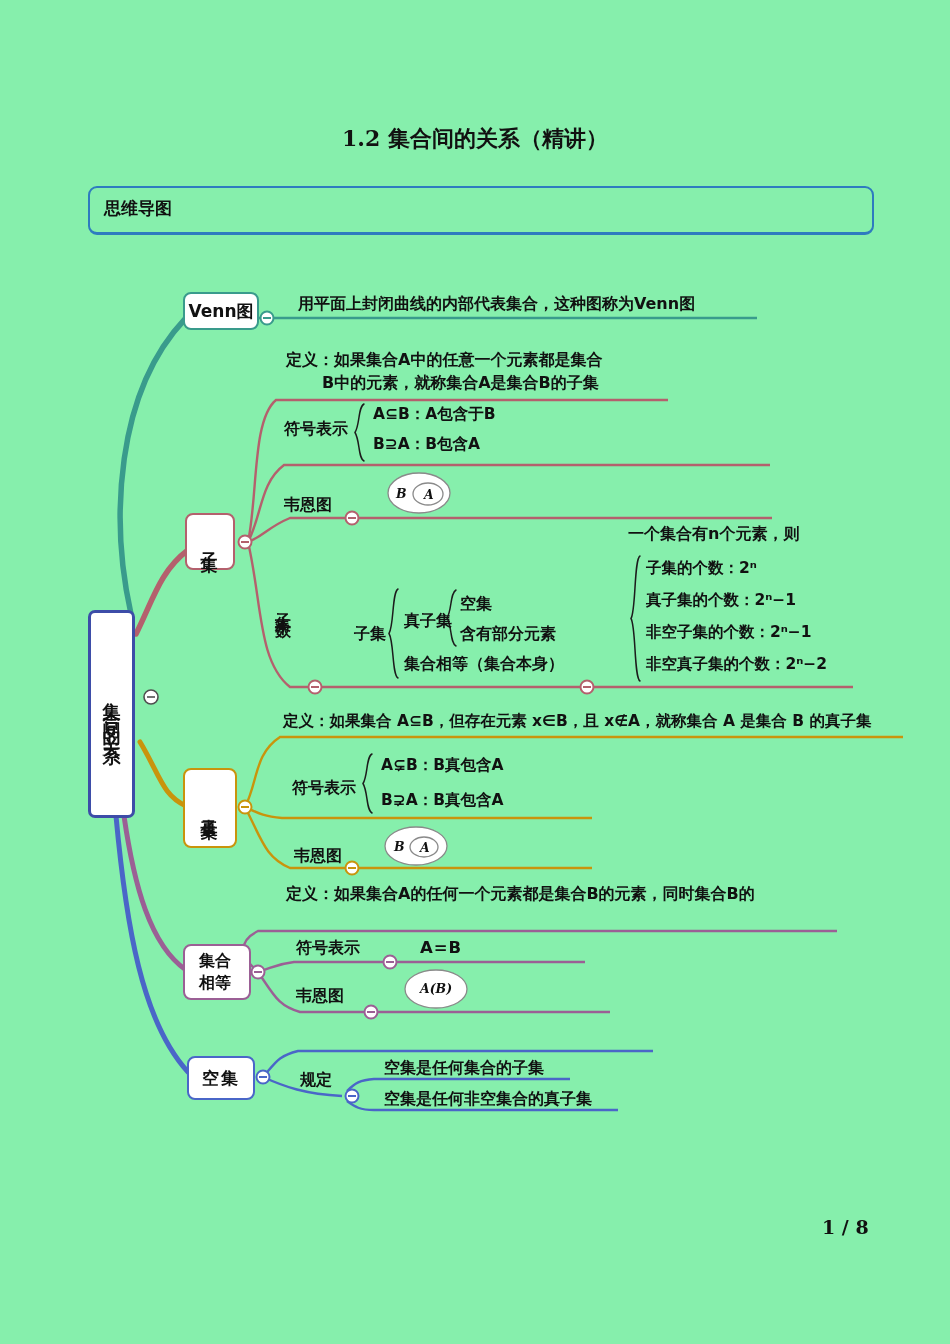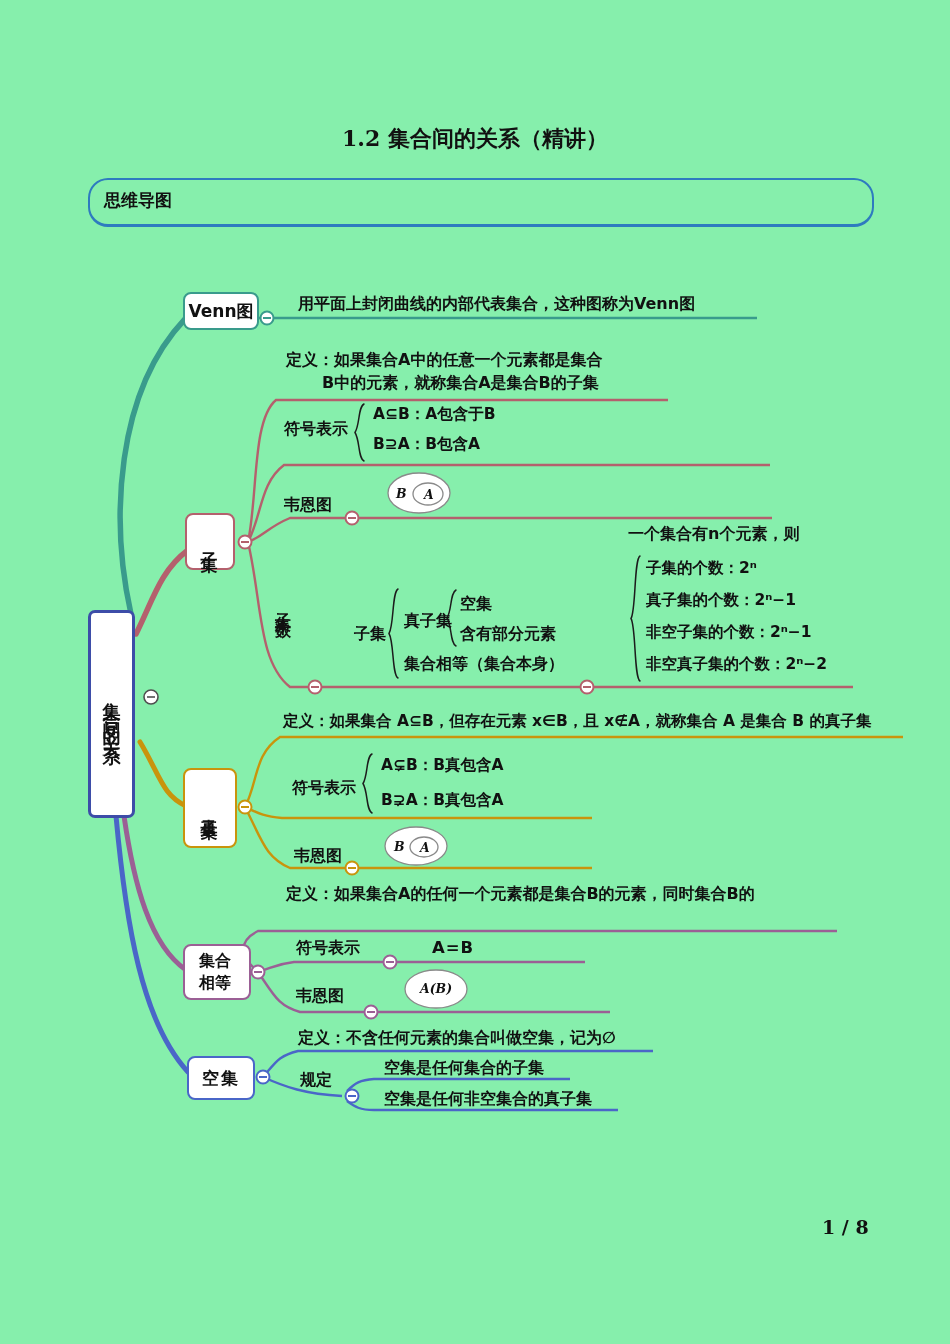--- a/index.html
+++ b/index.html
@@ -1,22 +1,22 @@
 <!DOCTYPE html>
 <html><head>
 <meta charset="utf-8">
 <style>
   html,body{margin:0;padding:0;background:#ffffff;}
   #page{position:relative;width:950px;height:1344px;background:#86efac;overflow:hidden;
         font-family:"DejaVu Sans",sans-serif;color:#111;}
   .abs{position:absolute;white-space:nowrap;}
   #doc-title{left:0;top:124px;width:950px;text-align:center;
              font-family:"DejaVu Serif",serif;font-weight:700;font-size:22px;}
-  #section-box{left:88px;top:178px;width:782px;height:44px;border:2.5px solid #2e7bbf;
-               border-radius:20px;border-bottom-width:3.5px;}
+  #section-box{left:88px;top:186px;width:782px;height:44px;border:2.5px solid #2e7bbf;
+               border-radius:9px;border-bottom-width:3.5px;}
   #section-label{left:14px;top:9px;font-size:17px;font-weight:700;}
   .mm{font-size:16px;font-weight:600;}
   .mm2{font-size:15.5px;font-weight:700;}
   .node{position:absolute;background:#fff;display:flex;align-items:center;justify-content:center;
         border-radius:8px;box-sizing:border-box;}
   .vert{writing-mode:vertical-rl;text-orientation:upright;}
   .vlab{font-family:"DejaVu Serif",serif;font-style:italic;font-weight:700;font-size:12.5px;}
   #root-node{left:88px;top:610px;width:47px;height:208px;border:3.2px solid #3d4da8;border-radius:7px;}
   #root-node span{font-size:18px;letter-spacing:9px;font-weight:600;}
   #node-venn{left:183px;top:292px;width:76px;height:38px;border:2.4px solid #399b8c;}
@@ -182,23 +182,22 @@
   <div class="abs mm" style="left:283px;top:711px;font-size:15.5px;">定义：如果集合 A⊆B，但存在元素 x∈B，且 x∉A，就称集合 A 是集合 B 的真子集</div>
   <div class="abs mm" style="left:292px;top:778px;">符号表示</div>
   <div class="abs mm2" style="left:381px;top:755px;">A⊊B：B真包含A</div>
   <div class="abs mm2" style="left:381px;top:790px;">B⊋A：B真包含A</div>
   <div class="abs mm" style="left:294px;top:846px;">韦恩图</div>
   <div class="abs vlab" style="left:394px;top:839px;">B</div>
   <div class="abs vlab" style="left:420px;top:840px;">A</div>
 
   <div class="abs mm" style="left:286px;top:884px;">定义：如果集合A的任何一个元素都是集合B的元素，同时集合B的</div>
   <div class="abs mm" style="left:296px;top:938px;">符号表示</div>
-  <div class="abs mm2" style="left:432px;top:938px;font-size:16.5px;letter-spacing:1px;">A=B</div>
+  <div class="abs mm2" style="left:420px;top:938px;font-size:16.5px;letter-spacing:1px;">A=B</div>
   <div class="abs mm" style="left:296px;top:986px;">韦恩图</div>
   <div class="abs vlab" style="left:412px;top:981px;width:48px;text-align:center;">A(B)</div>
 
-  <div class="abs mm" style="left:298px;top:1028px;">定义：不含任何元素的集合叫做空集，记为∅</div>
   <div class="abs mm" style="left:300px;top:1070px;">规定</div>
   <div class="abs mm" style="left:384px;top:1058px;">空集是任何集合的子集</div>
   <div class="abs mm" style="left:384px;top:1089px;">空集是任何非空集合的真子集</div>
 
   <div id="page-num" class="abs">1 / 8</div>
 </div>
 
 </body></html>

